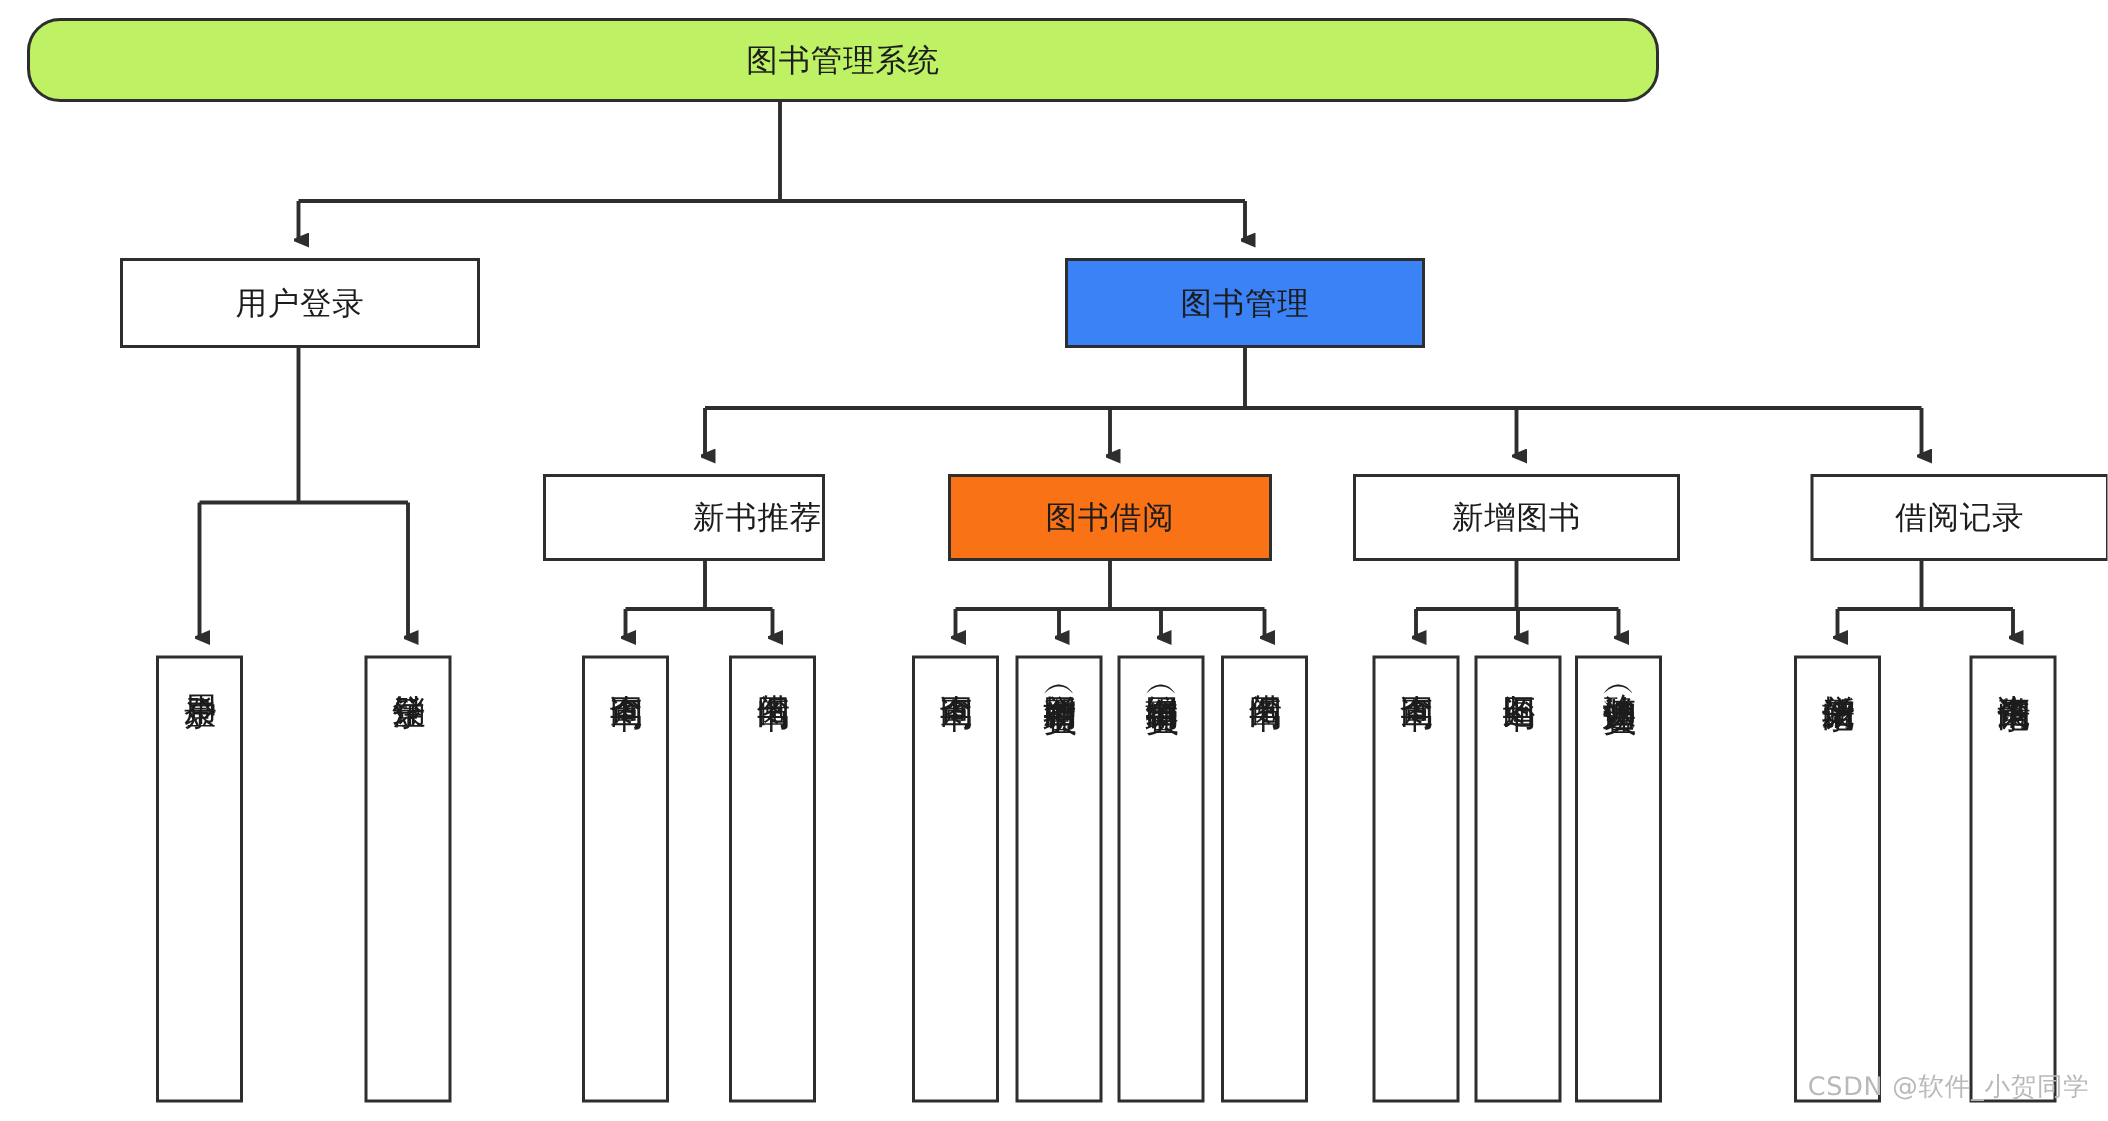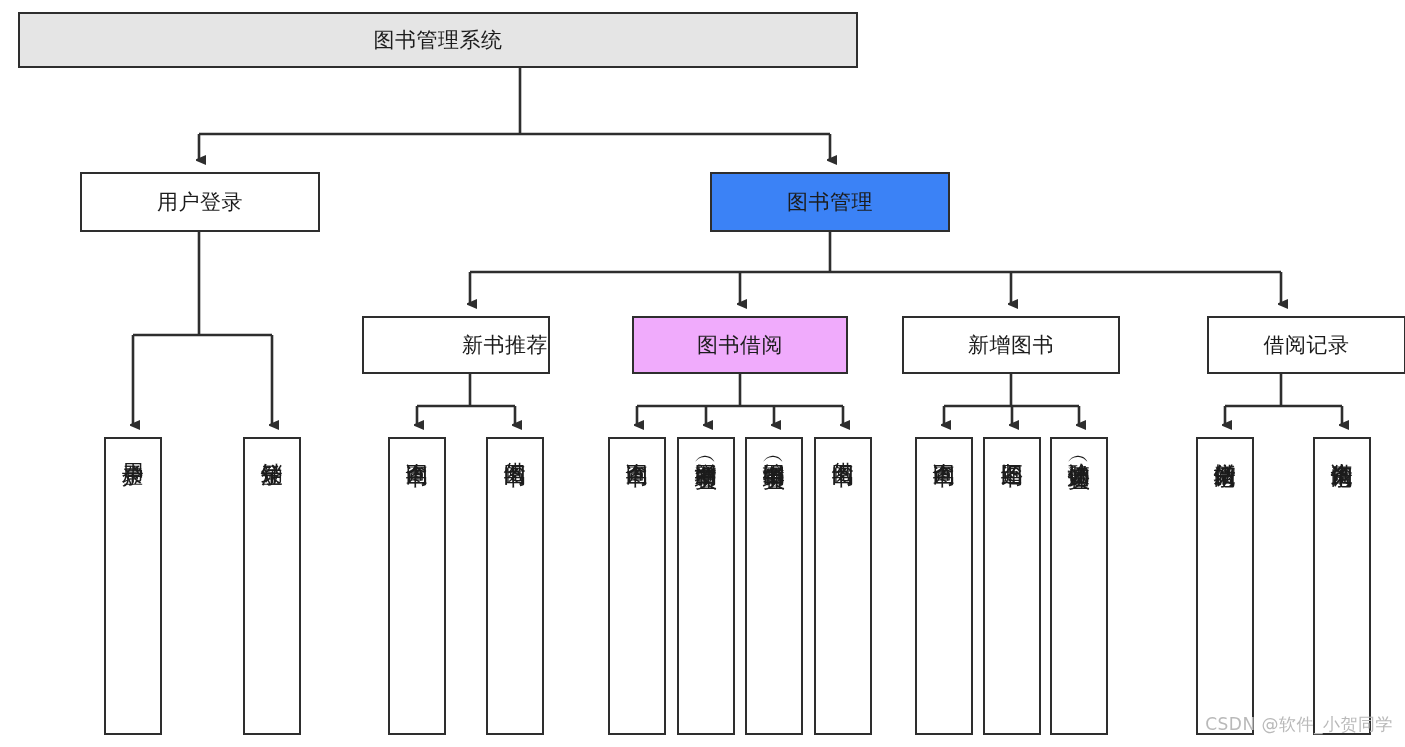--- a/index.html
+++ b/index.html
@@ -120,35 +120,35 @@
       <path d="M1012,406 L1012,425" marker-end="url(#arrowhead)"></path>
       <path d="M1079,406 L1079,425" marker-end="url(#arrowhead)"></path>
 
       <path d="M1281,374 L1281,406"></path>
       <path d="M1225,406 L1342,406"></path>
       <path d="M1225,406 L1225,425" marker-end="url(#arrowhead)"></path>
       <path d="M1342,406 L1342,425" marker-end="url(#arrowhead)"></path>
     </g>
   </svg>
 
-  <div class="node" id="node-root" style="left: 18px; top: 12px; width: 840px; height: 56px; border-color: rgb(46, 46, 46); background: #e5e5e5;">
+  <div class="node" id="node-root" style="left: 18px; top: 12px; width: 1088px; height: 56px; border-color: rgb(46, 46, 46); background: #bef264; border-radius: 22px;">
     <span class="node-label" style="color: rgb(28, 28, 28);">图书管理系统</span>
   </div>
 
   <div class="node" style="left: 80px; top: 172px; width: 240px; height: 60px; border-color: rgb(46, 46, 46); background: rgb(255, 255, 255);">
     <span class="node-label" style="color: rgb(28, 28, 28);">用户登录</span>
   </div>
   <div class="node" style="left: 710px; top: 172px; width: 240px; height: 60px; border-color: rgb(46, 46, 46); background: #3b82f6;">
     <span class="node-label" style="color: rgb(28, 28, 28);">图书管理</span>
   </div>
 
   <div class="node" style="left: 362px; top: 316px; width: 188px; height: 58px; border-color: rgb(46, 46, 46); background: rgb(255, 255, 255); justify-content: flex-end;">
     <span class="node-label" style="color: rgb(28, 28, 28);">新书推荐</span>
   </div>
-  <div class="node" style="left: 632px; top: 316px; width: 216px; height: 58px; border-color: rgb(46, 46, 46); background: #f0abfc;">
+  <div class="node" style="left: 632px; top: 316px; width: 216px; height: 58px; border-color: rgb(46, 46, 46); background: #f97316;">
     <span class="node-label" style="color: rgb(28, 28, 28);">图书借阅</span>
   </div>
   <div class="node" style="left: 902px; top: 316px; width: 218px; height: 58px; border-color: rgb(46, 46, 46); background: rgb(255, 255, 255);">
     <span class="node-label" style="color: rgb(28, 28, 28);">新增图书</span>
   </div>
   <div class="node" style="left: 1207px; top: 316px; width: 199px; height: 58px; border-color: rgb(46, 46, 46); background: rgb(255, 255, 255);">
     <span class="node-label" style="color: rgb(28, 28, 28);">借阅记录</span>
   </div>
 
   <div class="node leaf" style="left: 104px; top: 437px; width: 58px; height: 298px; border-color: rgb(46, 46, 46); background: rgb(255, 255, 255);">

